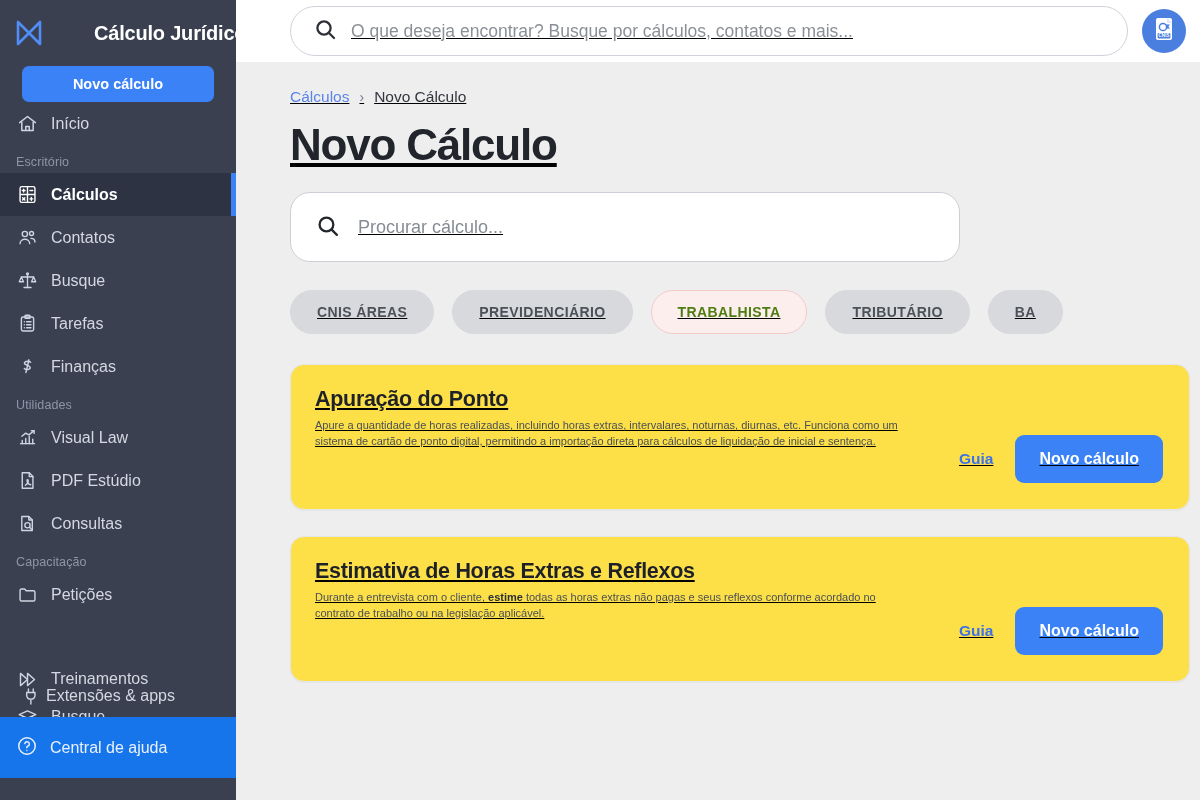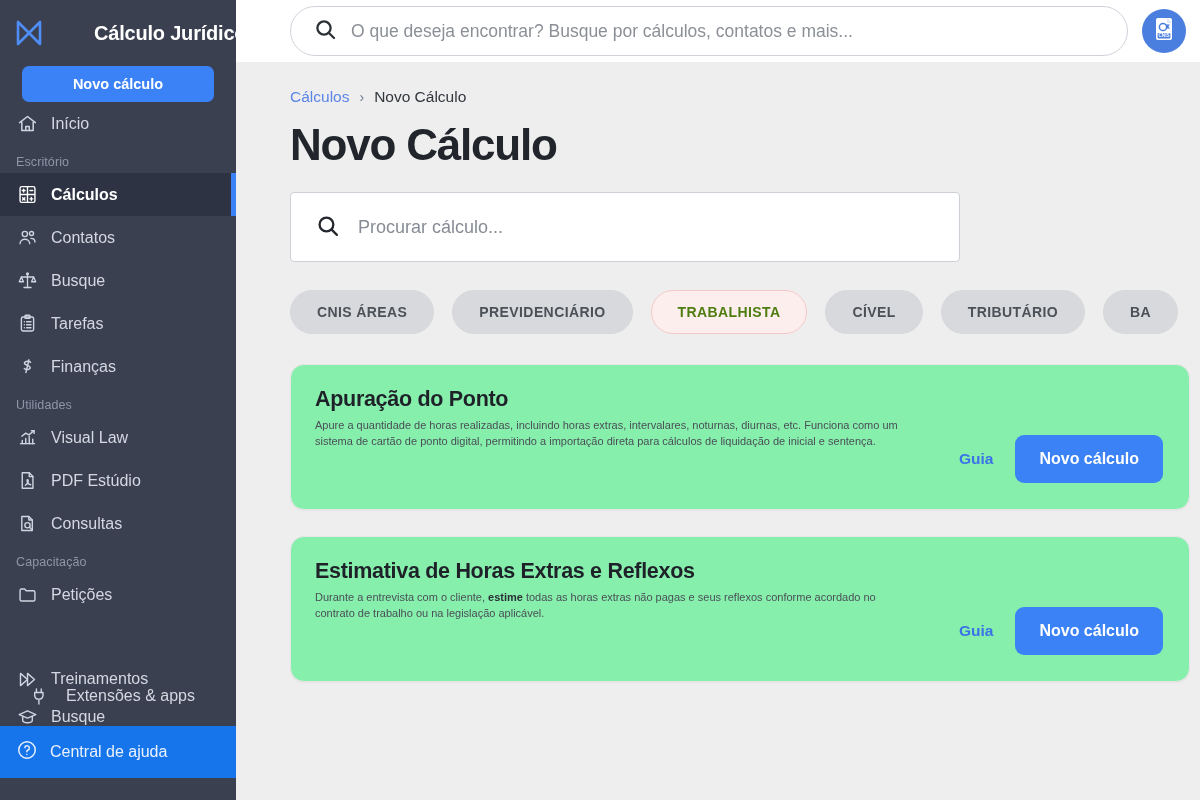--- a/index.html
+++ b/index.html
@@ -85,39 +85,40 @@
     background: #3b82f6;
   }
 
   
   .nav-overflow { position: absolute; left: 0; width: 236px; }
   .nav-overflow .nav-item { height: 34px; }
 
   .help-btn {
     position: absolute;
     left: 0; bottom: 22px;
-    width: 236px; height: 52px;
+    width: 236px; height: 61px;
     display: flex; align-items: center;
     gap: 12px;
     padding-left: 16px;
     background: #1775eb;
     color: #e9f1fd;
     font-size: 16px;
     cursor: pointer;
     border: none;
     font-family: "Liberation Sans", sans-serif;
   }
 
   
   .main {
     position: relative;
     flex: 1 1 auto;
     height: 737px;
     background: #eeeeee;
     overflow: hidden;
+    text-decoration: underline;
   }
 
   .topbar {
     height: 62px;
     background: #ffffff;
     display: flex; align-items: center;
     padding: 0 14px 0 54px;
     gap: 14px;
   }
   .global-search {
@@ -161,21 +162,21 @@
     letter-spacing: -1.2px;
     color: #22262c;
     line-height: 1.05;
   }
 
   .calc-search {
     margin-top: 24px;
     width: 670px; height: 70px;
     background: #ffffff;
     border: 1px solid #ccd0d6;
-    border-radius: 4px;
+    border-radius: 20px;
     display: flex; align-items: center;
     gap: 18px;
     padding: 0 24px;
   }
   .calc-search .ph { color: #878c94; font-size: 18px; }
 
   .chips {
     margin-top: 28px;
     display: flex;
     gap: 18px;
@@ -198,21 +199,21 @@
     flex: 0 0 auto;
   }
   .chip.selected {
     background: #fdeeee;
     border: 1px solid #f6c9c9;
     color: #4d7c0f;
   }
 
   .cards { margin-top: 30px; width: 900px; }
   .card {
-    background: #86efac;
+    background: #fde047;
     border: 1px solid #e6e6e8;
     border-radius: 14px;
     padding: 22px 26px 26px 24px;
     margin-bottom: 26px;
     display: flex; align-items: flex-start;
     box-shadow: 0 1px 2px rgba(0,0,0,0.04);
   }
   .card-body { flex: 1 1 auto; padding-right: 18px; }
   .card-title {
     font-size: 21.5px;
@@ -400,21 +401,21 @@
           <svg viewBox="0 0 24 24" width="21" height="21" fill="none" stroke="#cfd5e0" stroke-width="1.6" stroke-linecap="round" stroke-linejoin="round">
             <path d="M4 5 L12 12 L4 19 Z"></path>
               <path d="M12 5 L20 12 L12 19 Z"></path>
           </svg>
         </span>
         <span>Treinamentos</span>
       </div>
     </div>
 
     <div class="nav-overflow" style="top:679px">
-      <div class="nav-item" style="gap:16px;padding-left:28px">
+      <div class="nav-item" style="gap:4px;padding-left:20px">
         <span class="nav-ico">
           <svg viewBox="0 0 24 24" width="21" height="21" fill="none" stroke="#cfd5e0" stroke-width="1.6" stroke-linecap="round" stroke-linejoin="round">
             <path d="M8.5 3.5 v4 M14 3.5 v4"></path>
             <path d="M6.5 7.5 h9.5 v3.4 a4.8 4.8 0 0 1-9.5 0 Z"></path>
             <path d="M11.3 15.8 v4.7"></path>
           </svg>
         </span>
         <span>Extensões &amp; apps</span>
       </div>
     </div>
@@ -486,21 +487,20 @@
               <path d="M16.2 16.2 L21 21"></path>
           </svg>
         </span>
         <span class="ph">Procurar cálculo...</span>
       </div>
 
       <div class="chips">
         <button class="chip">CNIS ÁREAS</button>
         <button class="chip">PREVIDENCIÁRIO</button>
         <button class="chip selected">TRABALHISTA</button>
-        <button class="chip">CÍVEL</button>
         <button class="chip">TRIBUTÁRIO</button>
         <button class="chip">BA</button>
       </div>
 
       <div class="cards">
 
         <article class="card">
           <div class="card-body">
             <h2 class="card-title">Apuração do Ponto</h2>
             <p class="card-desc">

